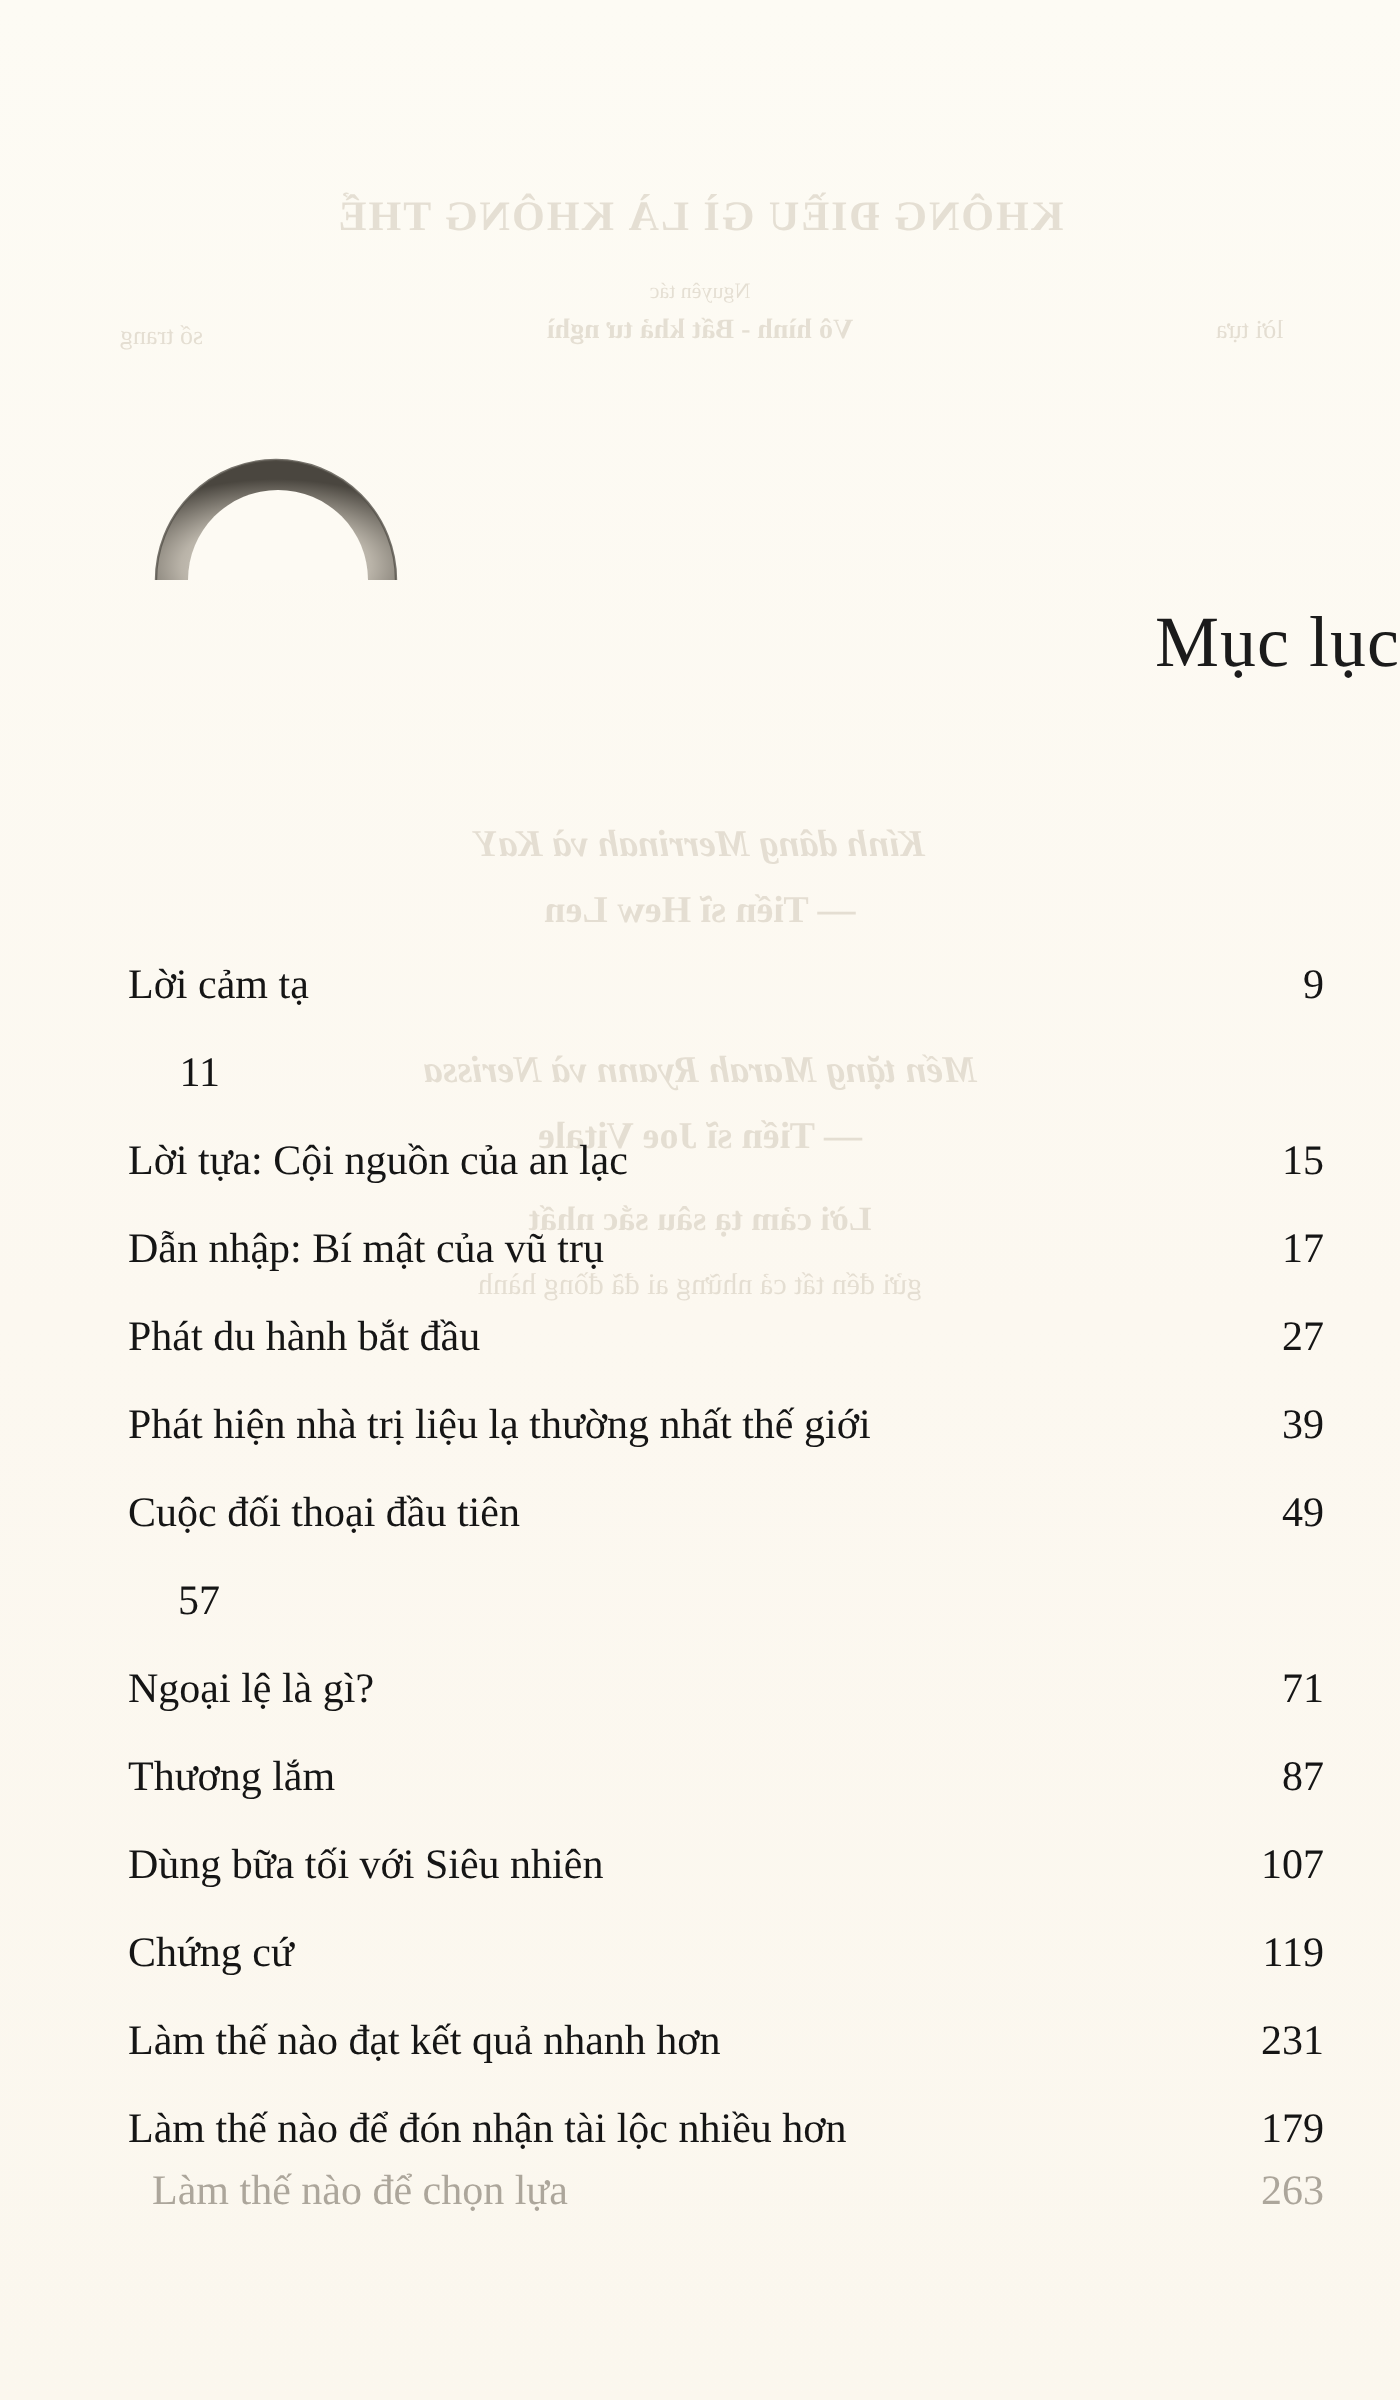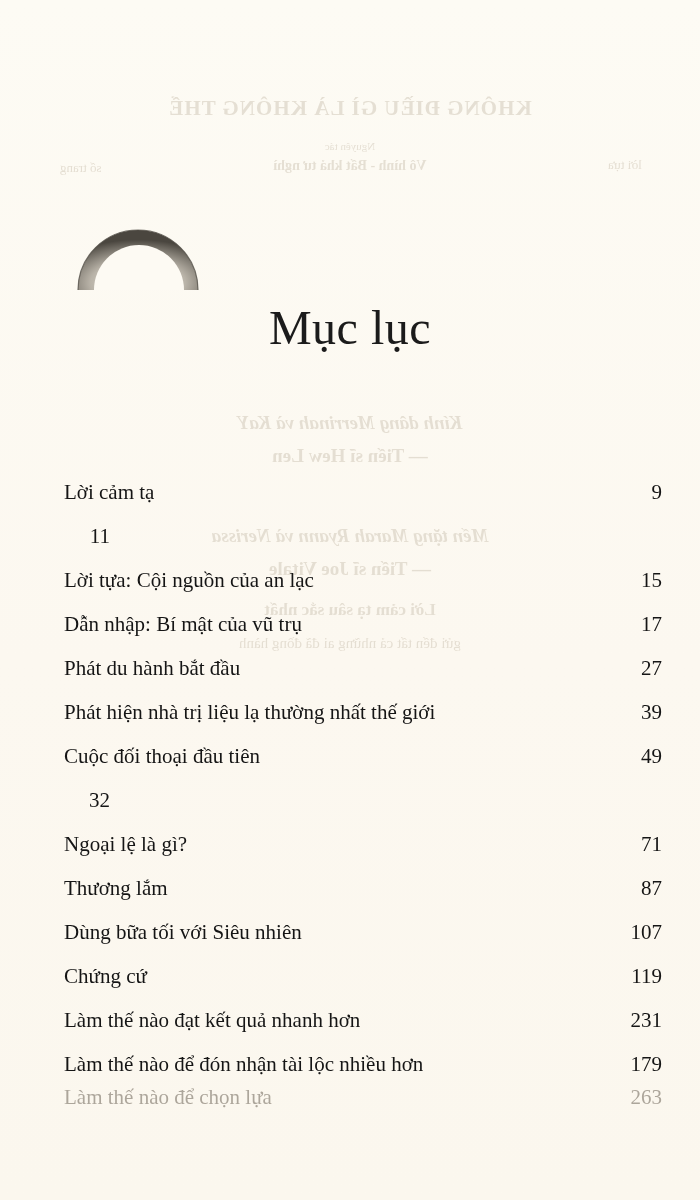--- a/index.html
+++ b/index.html
@@ -70,36 +70,36 @@
     top: 196px;
     width: 132px;
     height: 96px;
   }
 
   .title {
     position: absolute;
     left: 0;
     right: 0;
     top: 300px;
-    text-align: center;
-    font-size: 48px;
+    text-align: right;
+    font-size: 36px;
     color: #1b1b1b;
     font-family: "Liberation Serif", serif;
     letter-spacing: 0.5px;
   }
 
   .toc {
     position: absolute;
     left: 64px;
     right: 38px;
     top: 470px;
   }
   .toc-row {
     display: flex;
-    align-items: center;
+    align-items: flex-end;
     justify-content: space-between;
     height: 44px;
     line-height: 44px;
   }
   .toc-label {
     font-size: 21px;
     color: #151515;
     white-space: nowrap;
   }
   .toc-page {
@@ -111,20 +111,21 @@
   
   .toc-row.clipped {
     height: 22px;
     line-height: 26px;
     overflow: hidden;
     opacity: 0.55;
   }
   .toc-row.clipped .toc-label,
   .toc-row.clipped .toc-page {
     color: #6d6458;
+    margin-left: 12px;
   }
 </style>
 </head>
 <body>
 
 <div class="page">
 
   <div class="bleed-through bleed-1">KHÔNG ĐIỀU GÌ LÀ KHÔNG THỂ</div>
   <div class="bleed-through bleed-2">Nguyên tác</div>
   <div class="bleed-through bleed-3">Vô hình - Bất khả tư nghì</div>
@@ -181,21 +182,21 @@
     </div>
     <div class="toc-row">
       <span class="toc-label">Phát hiện nhà trị liệu lạ thường nhất thế giới</span>
       <span class="toc-page">39</span>
     </div>
     <div class="toc-row">
       <span class="toc-label">Cuộc đối thoại đầu tiên</span>
       <span class="toc-page">49</span>
     </div>
     <div class="toc-row">
-      <span class="toc-page">32</span>
+      <span class="toc-page">57</span>
     </div>
     <div class="toc-row">
       <span class="toc-label">Ngoại lệ là gì?</span>
       <span class="toc-page">71</span>
     </div>
     <div class="toc-row">
       <span class="toc-label">Thương lắm</span>
       <span class="toc-page">87</span>
     </div>
     <div class="toc-row">

